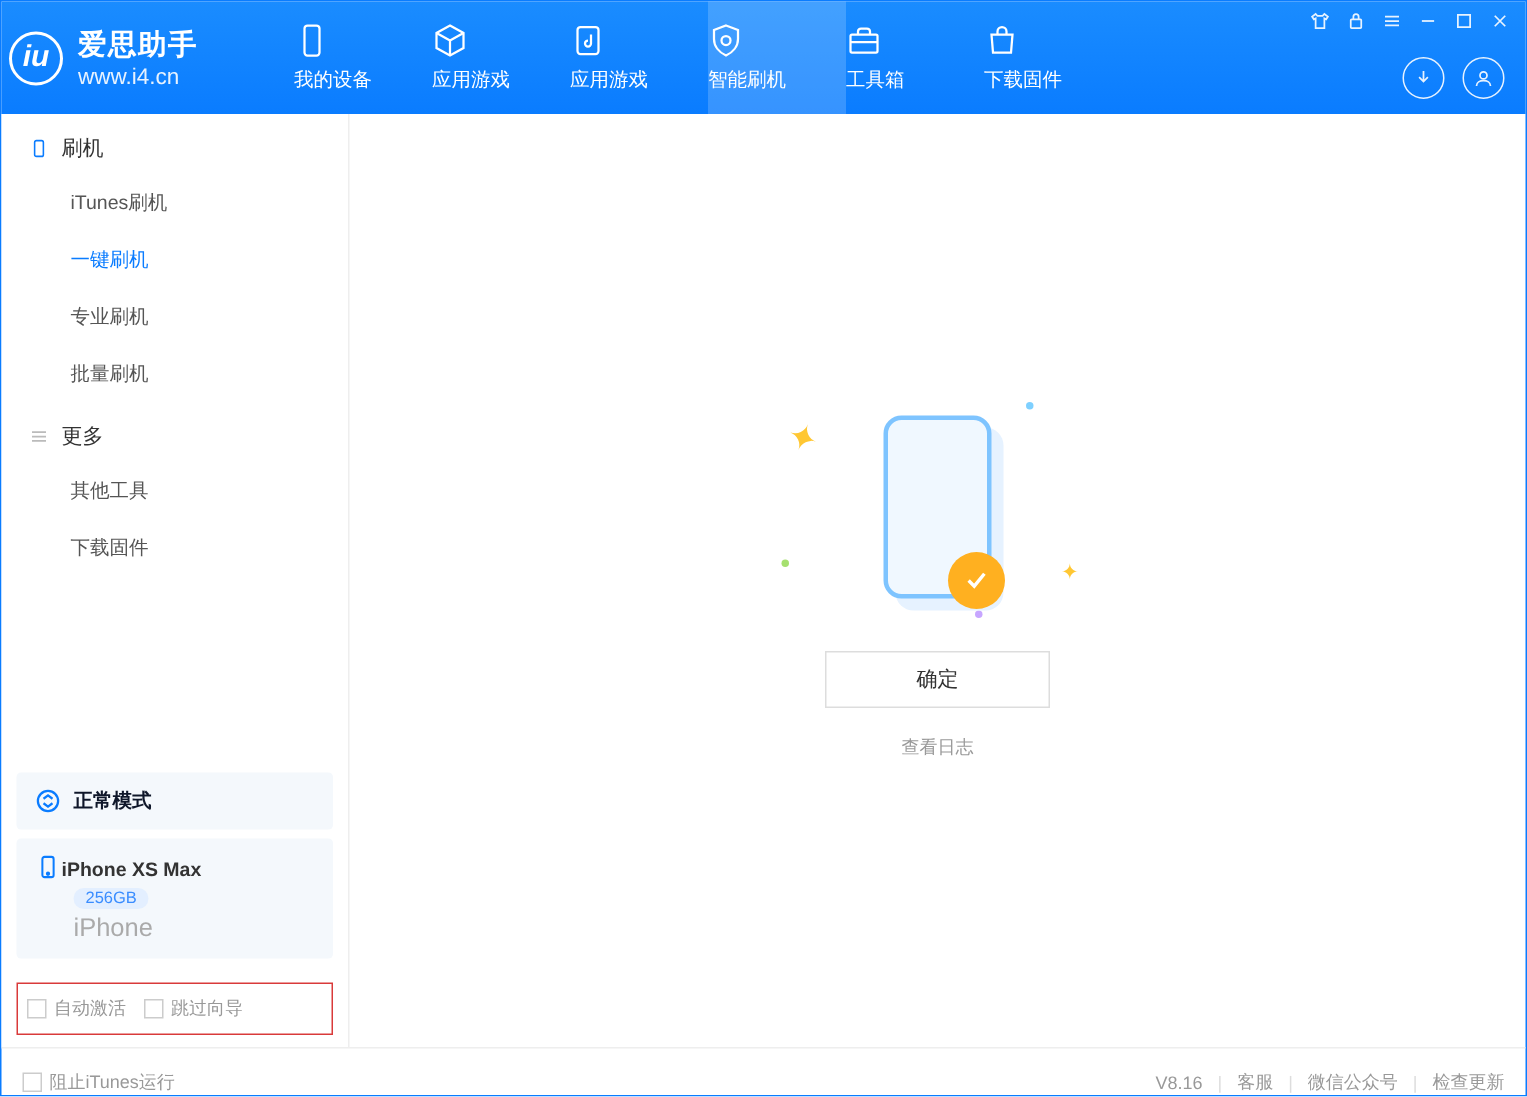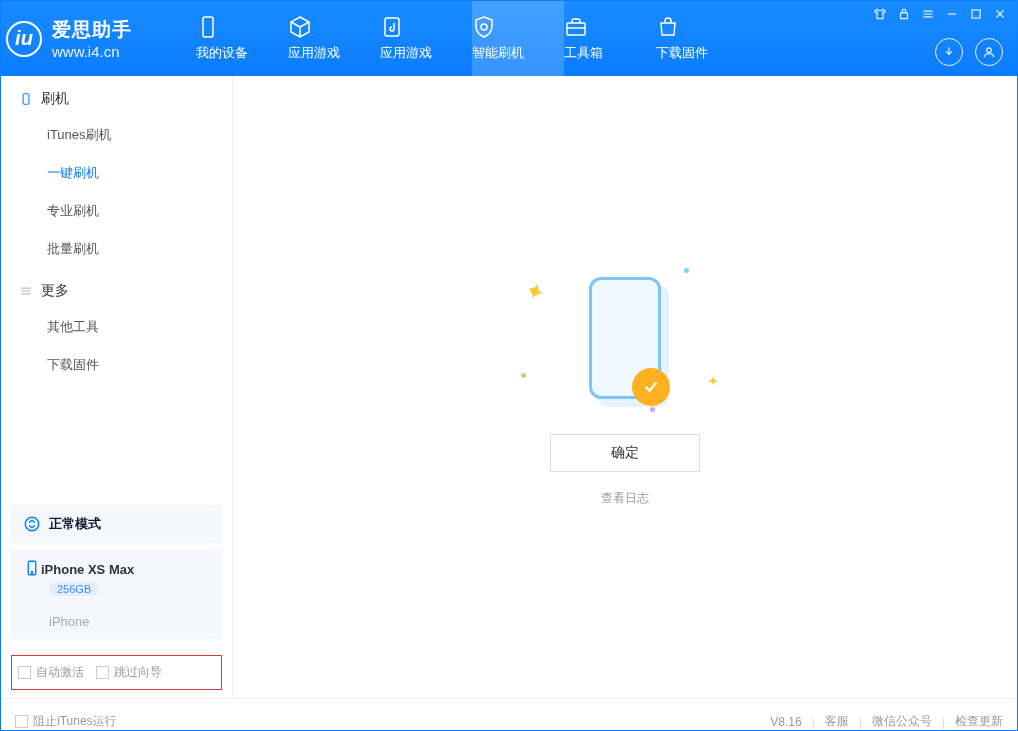--- a/index.html
+++ b/index.html
@@ -33,21 +33,21 @@
 .side-item.active { color: #0a7cff; }
 .side-spacer { flex: 1; }
 .side-card { margin: 6px 10px; background: #f4f8fc; border-radius: 3px; padding: 10px 12px; display: flex; align-items: center; gap: 8px; font-size: 13px; }
 .side-card svg { width: 18px; height: 18px; }
 .side-card .bold { font-weight: bold; color: #0f172a; }
 .device-card { margin: 0 10px 10px 10px; background: #f4f8fc; border-radius: 3px; padding: 10px 12px; }
 .device-row { display: flex; align-items: flex-end; gap: 0; }
 .device-row svg { width: 18px; height: 18px; }
 .device-name { font-weight: bold; font-size: 13px; color: #333; }
 .device-storage { display: inline-block; margin-top: 5px; margin-left: 26px; background: #e3efff; color: #3a8dff; font-size: 11px; padding: 1px 8px; border-radius: 9px; }
-.device-type { margin-top: 18px; margin-left: 26px; font-size: 13px; color: #aaa; }
+.device-type { margin-top: 3px; margin-left: 26px; font-size: 17px; color: #aaa; }
 .bottom-options { border: 1.5px solid #d93a3a; margin: 6px 10px 8px 10px; padding: 8px 6px; display: flex; align-items: center; gap: 12px; }
 .chk { display: flex; align-items: center; gap: 5px; font-size: 12px; color: #999; cursor: pointer; }
 .chk-box { width: 13px; height: 13px; border: 1px solid #ccc; background: #fff; }
 
 
 .main { flex: 1; display: flex; flex-direction: column; align-items: center; justify-content: center; position: relative; }
 .illus { width: 140px; height: 140px; position: relative; display: flex; align-items: center; justify-content: center; }
 .sparkle { position: absolute; color: #ffc733; }
 .sparkle.s1 { top: 10px; left: -30px; font-size: 24px; transform: rotate(20deg); }
 .sparkle.s2 { top: 105px; right: -24px; font-size: 14px; }

